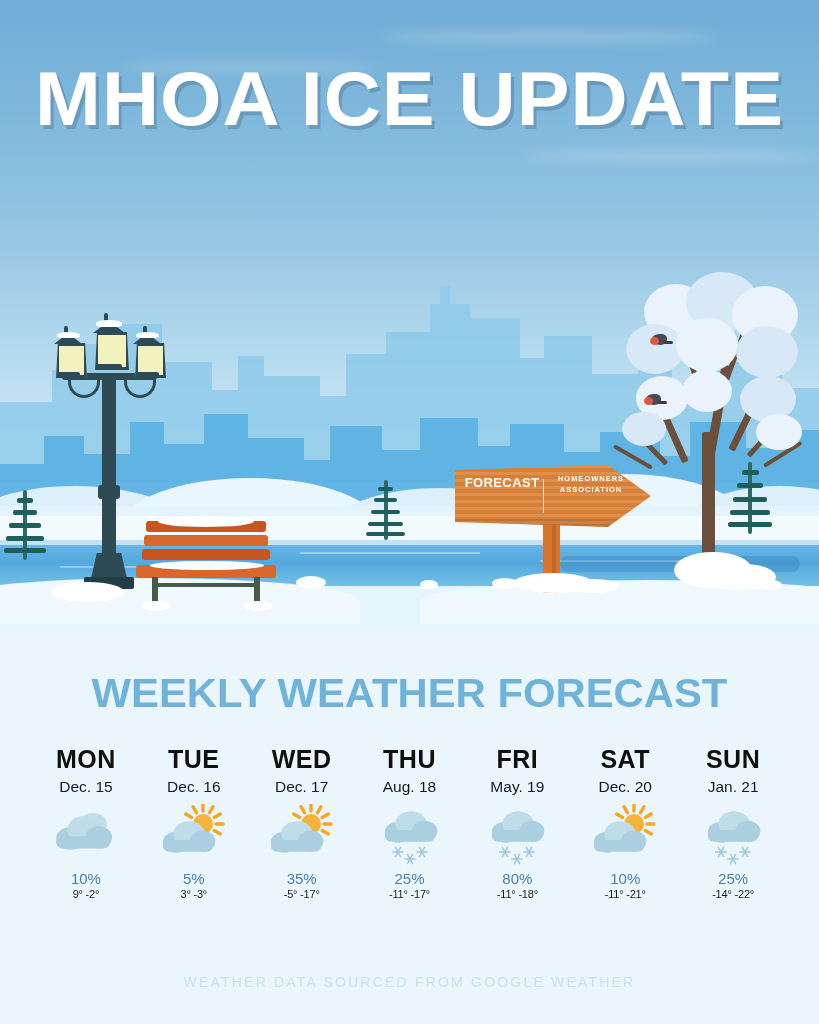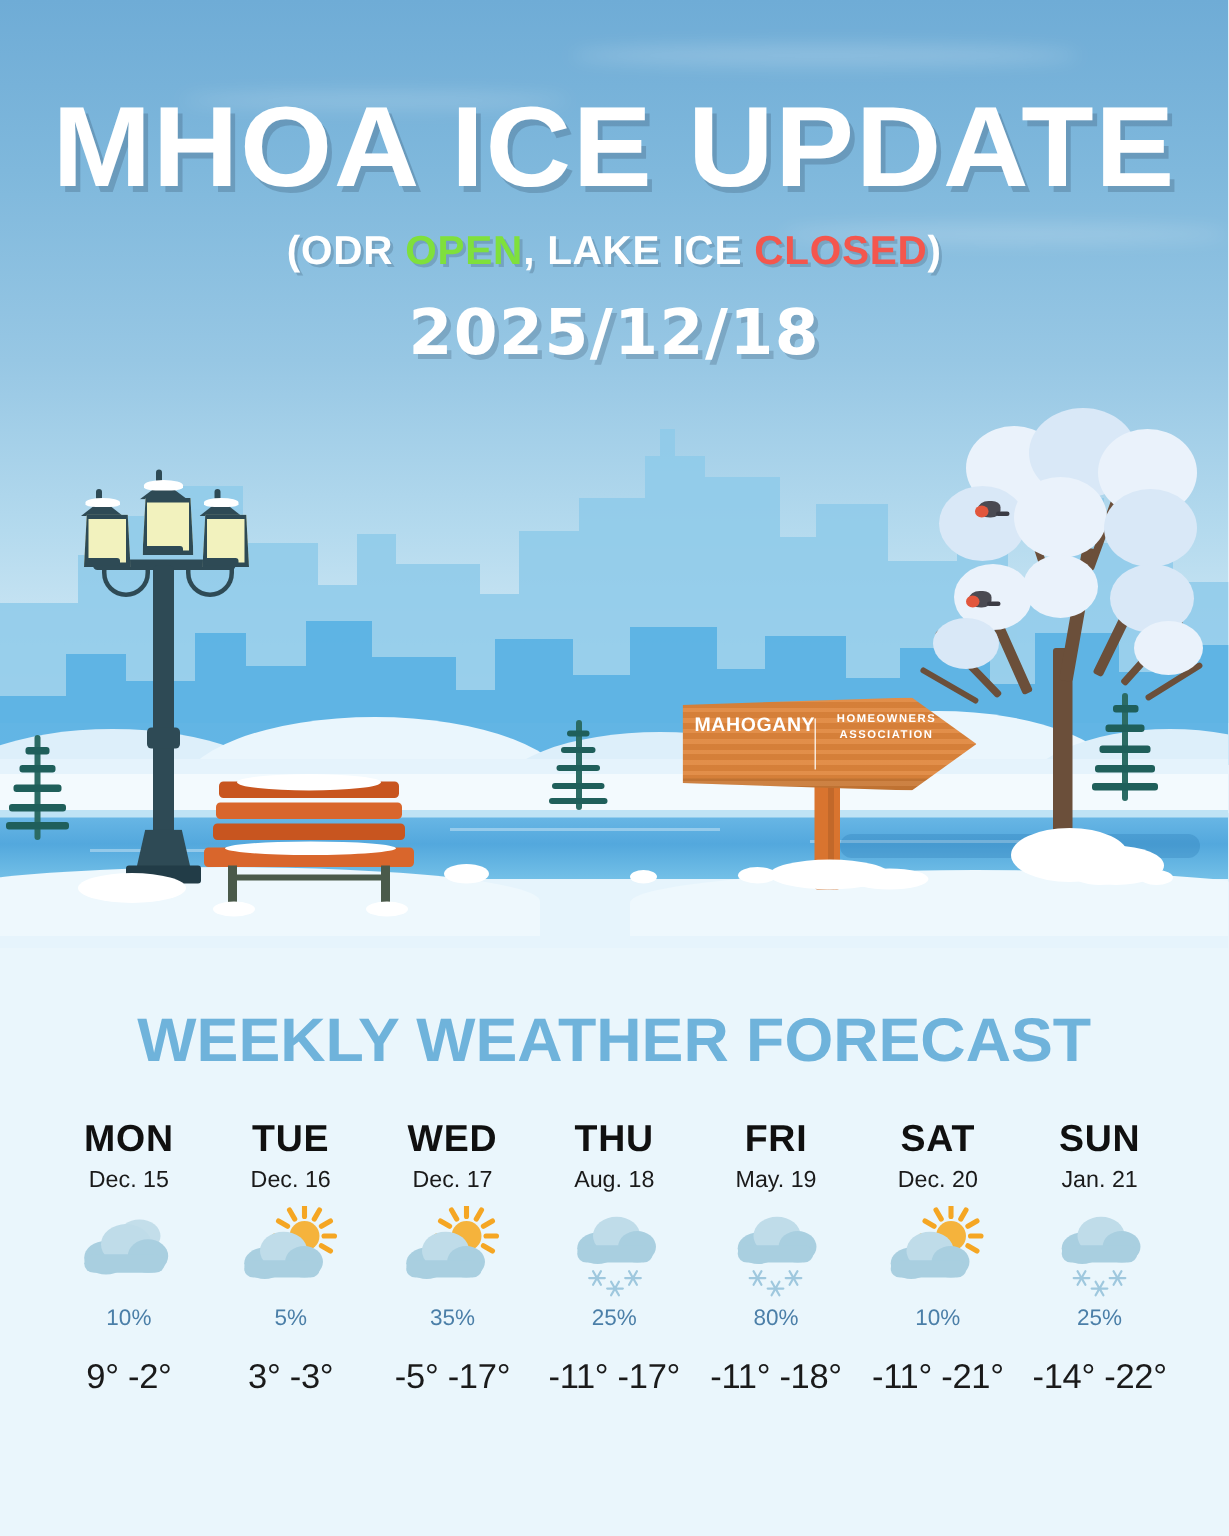--- a/index.html
+++ b/index.html
@@ -105,21 +105,21 @@
   .fc-title{margin:38px 0 0;text-align:center;color:#6FB3DB;font-size:41px;font-weight:bold;
     font-family:"Liberation Sans Narrow","Liberation Sans",sans-serif;letter-spacing:0px;transform:scaleX(1.02);}
   .days{display:flex;justify-content:space-between;padding:28px 32px 0;box-sizing:border-box;}
   .day{flex:1;text-align:center;}
   .dow{font-size:25px;font-weight:bold;color:#101010;
      font-family:"Liberation Sans Narrow","Liberation Sans",sans-serif;letter-spacing:.5px;}
   .date{font-size:15.5px;color:#1a1a1a;margin-top:4px;
      font-family:"Liberation Sans Narrow","Liberation Sans",sans-serif;}
   .icowrap{height:62px;display:flex;align-items:center;justify-content:center;margin-top:8px;}
   .pct{font-size:15px;color:#4B7FA8;margin-top:4px;font-family:"Liberation Sans",sans-serif;}
-  .temps{font-size:23px;color:#1a1a1a;margin-top:17px;font-weight:500;
+  .temps{font-size:11px;color:#1a1a1a;margin-top:1px;font-weight:500;
      font-family:"Liberation Sans",sans-serif;letter-spacing:-.2px;}
   .footer{position:absolute;left:0;bottom:34px;width:819px;text-align:center;
      color:#C8E1F0;font-size:14px;letter-spacing:2.2px;font-family:"Liberation Sans",sans-serif;}
 </style>
 </head>
 <body>
 
 <div class="poster">
 
   <div class="scene">
@@ -278,21 +278,21 @@
       <div class="lump" style="left:6px;top:80px;width:28px;height:10px;"></div>
       <div class="lump" style="left:108px;top:80px;width:28px;height:10px;"></div>
     </div>
 
     <div class="sign">
       <div class="signpost"></div>
       <div class="board">
         <div class="grain"></div>
       </div>
       <div class="divider" style="position:absolute;left:88px;top:24px;width:1px;height:34px;background:rgba(255,255,255,.8);"></div>
-      <div class="sign-text-a">MAHOGANY</div>
+      <div class="sign-text-a">FORECAST</div>
       <div class="sign-text-b">HOMEOWNERS ASSOCIATION</div>
       <div class="lump" style="left:58px;top:118px;width:80px;height:20px;"></div>
       <div class="lump" style="left:112px;top:124px;width:52px;height:14px;"></div>
     </div>
 
     <div class="tree">
       <div class="branch" style="left:82px;top:160px;width:13px;height:150px;"></div>
       <div class="branch" style="left:86px;top:92px;width:9px;height:90px;transform:rotate(10deg);"></div>
       <div class="branch" style="left:62px;top:110px;width:7px;height:80px;transform:rotate(-24deg);"></div>
       <div class="branch" style="left:108px;top:104px;width:7px;height:74px;transform:rotate(26deg);"></div>
@@ -326,24 +326,20 @@
         <div class="tail" style="left:14px;top:7px;"></div>
       </div>
 
       <div class="lump" style="left:54px;top:280px;width:78px;height:36px;"></div>
       <div class="lump" style="left:92px;top:292px;width:64px;height:26px;"></div>
     </div>
   </div>
 
   <div class="header">
     <h1 class="title">MHOA ICE UPDATE</h1>
-    <div class="subtitle">
-      <span>(ODR </span><span class="open">OPEN</span><span>, LAKE ICE </span><span class="closed">CLOSED</span><span>)</span>
-    </div>
-    <div class="datetext">2025/12/18</div>
   </div>
 
   <div class="forecast">
     <div class="fc-title">WEEKLY WEATHER FORECAST</div>
     <div class="days" id="days-row">
         <div class="day">
           <div class="dow">MON</div>
           <div class="date">Dec. 15</div>
           <div class="icowrap">
             <svg width="78" height="62" viewBox="0 0 78 62">
@@ -537,14 +533,15 @@
               <line x1="51" y1="48" x2="45.8" y2="48" stroke="#9FC8DE" stroke-width="1.5" stroke-linecap="round"></line>
               <line x1="51" y1="48" x2="48.4" y2="43.49666790032092" stroke="#9FC8DE" stroke-width="1.5" stroke-linecap="round"></line>
               <line x1="51" y1="48" x2="53.6" y2="43.49666790032092" stroke="#9FC8DE" stroke-width="1.5" stroke-linecap="round"></line>
               <circle cx="51" cy="48" r="1.3" fill="#9FC8DE"></circle>
             </svg>
           </div>
           <div class="pct">25%</div>
           <div class="temps">-14° -22°</div>
         </div>
       </div>
+    <div class="footer">WEATHER DATA SOURCED FROM GOOGLE WEATHER</div>
   </div>
 </div>
 
 </body></html>

